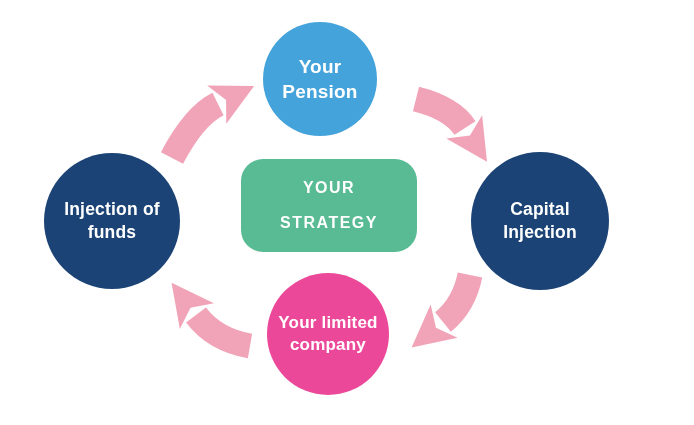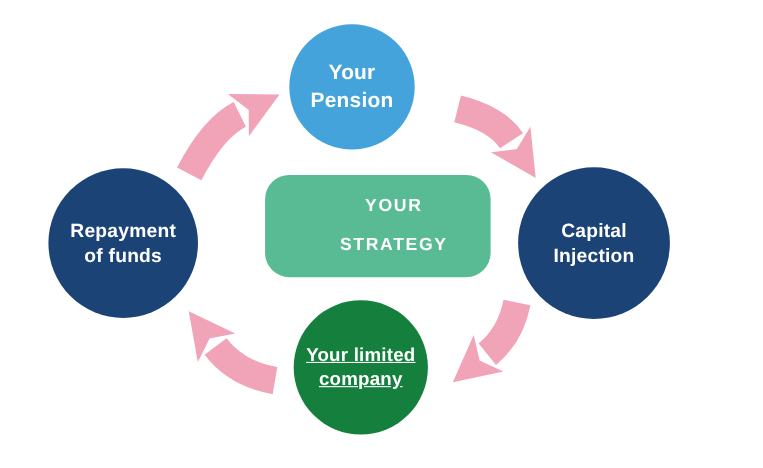--- a/index.html
+++ b/index.html
@@ -56,21 +56,20 @@
     display: flex;
     flex-direction: column;
     align-items: center;
     justify-content: center;
     gap: 17px;
     color: #ffffff;
     font-weight: 700;
     font-size: 16px;
     letter-spacing: 1.5px;
     text-align: center;
-    padding-left: 29px;
   }
   .center-line { display: block; }
 </style>
 </head>
 <body>
 
 <div class="canvas">
 
   <svg class="arrows-layer" viewBox="0 0 694 425" xmlns="http://www.w3.org/2000/svg">
     <defs>
@@ -85,26 +84,26 @@
   </svg>
 
   <div class="node node-top" style="background-color: rgb(68, 163, 218);">
     <span class="node-label">Your Pension</span>
   </div>
 
   <div class="node node-right" style="background-color: rgb(27, 67, 117);">
     <span class="node-label">Capital Injection</span>
   </div>
 
-  <div class="node node-bottom" style="background-color: #15803d; text-decoration: underline;">
+  <div class="node node-bottom" style="background-color: #ec4899;">
     <span class="node-label">Your limited company</span>
   </div>
 
   <div class="node node-left" style="background-color: rgb(27, 67, 117);">
-    <span class="node-label">Repayment of funds</span>
+    <span class="node-label">Injection of funds</span>
   </div>
 
   <div class="center-box" style="background-color: rgb(88, 187, 147);">
     <span class="center-line">YOUR</span>
     <span class="center-line">STRATEGY</span>
   </div>
 
 </div>
 
 </body></html>

